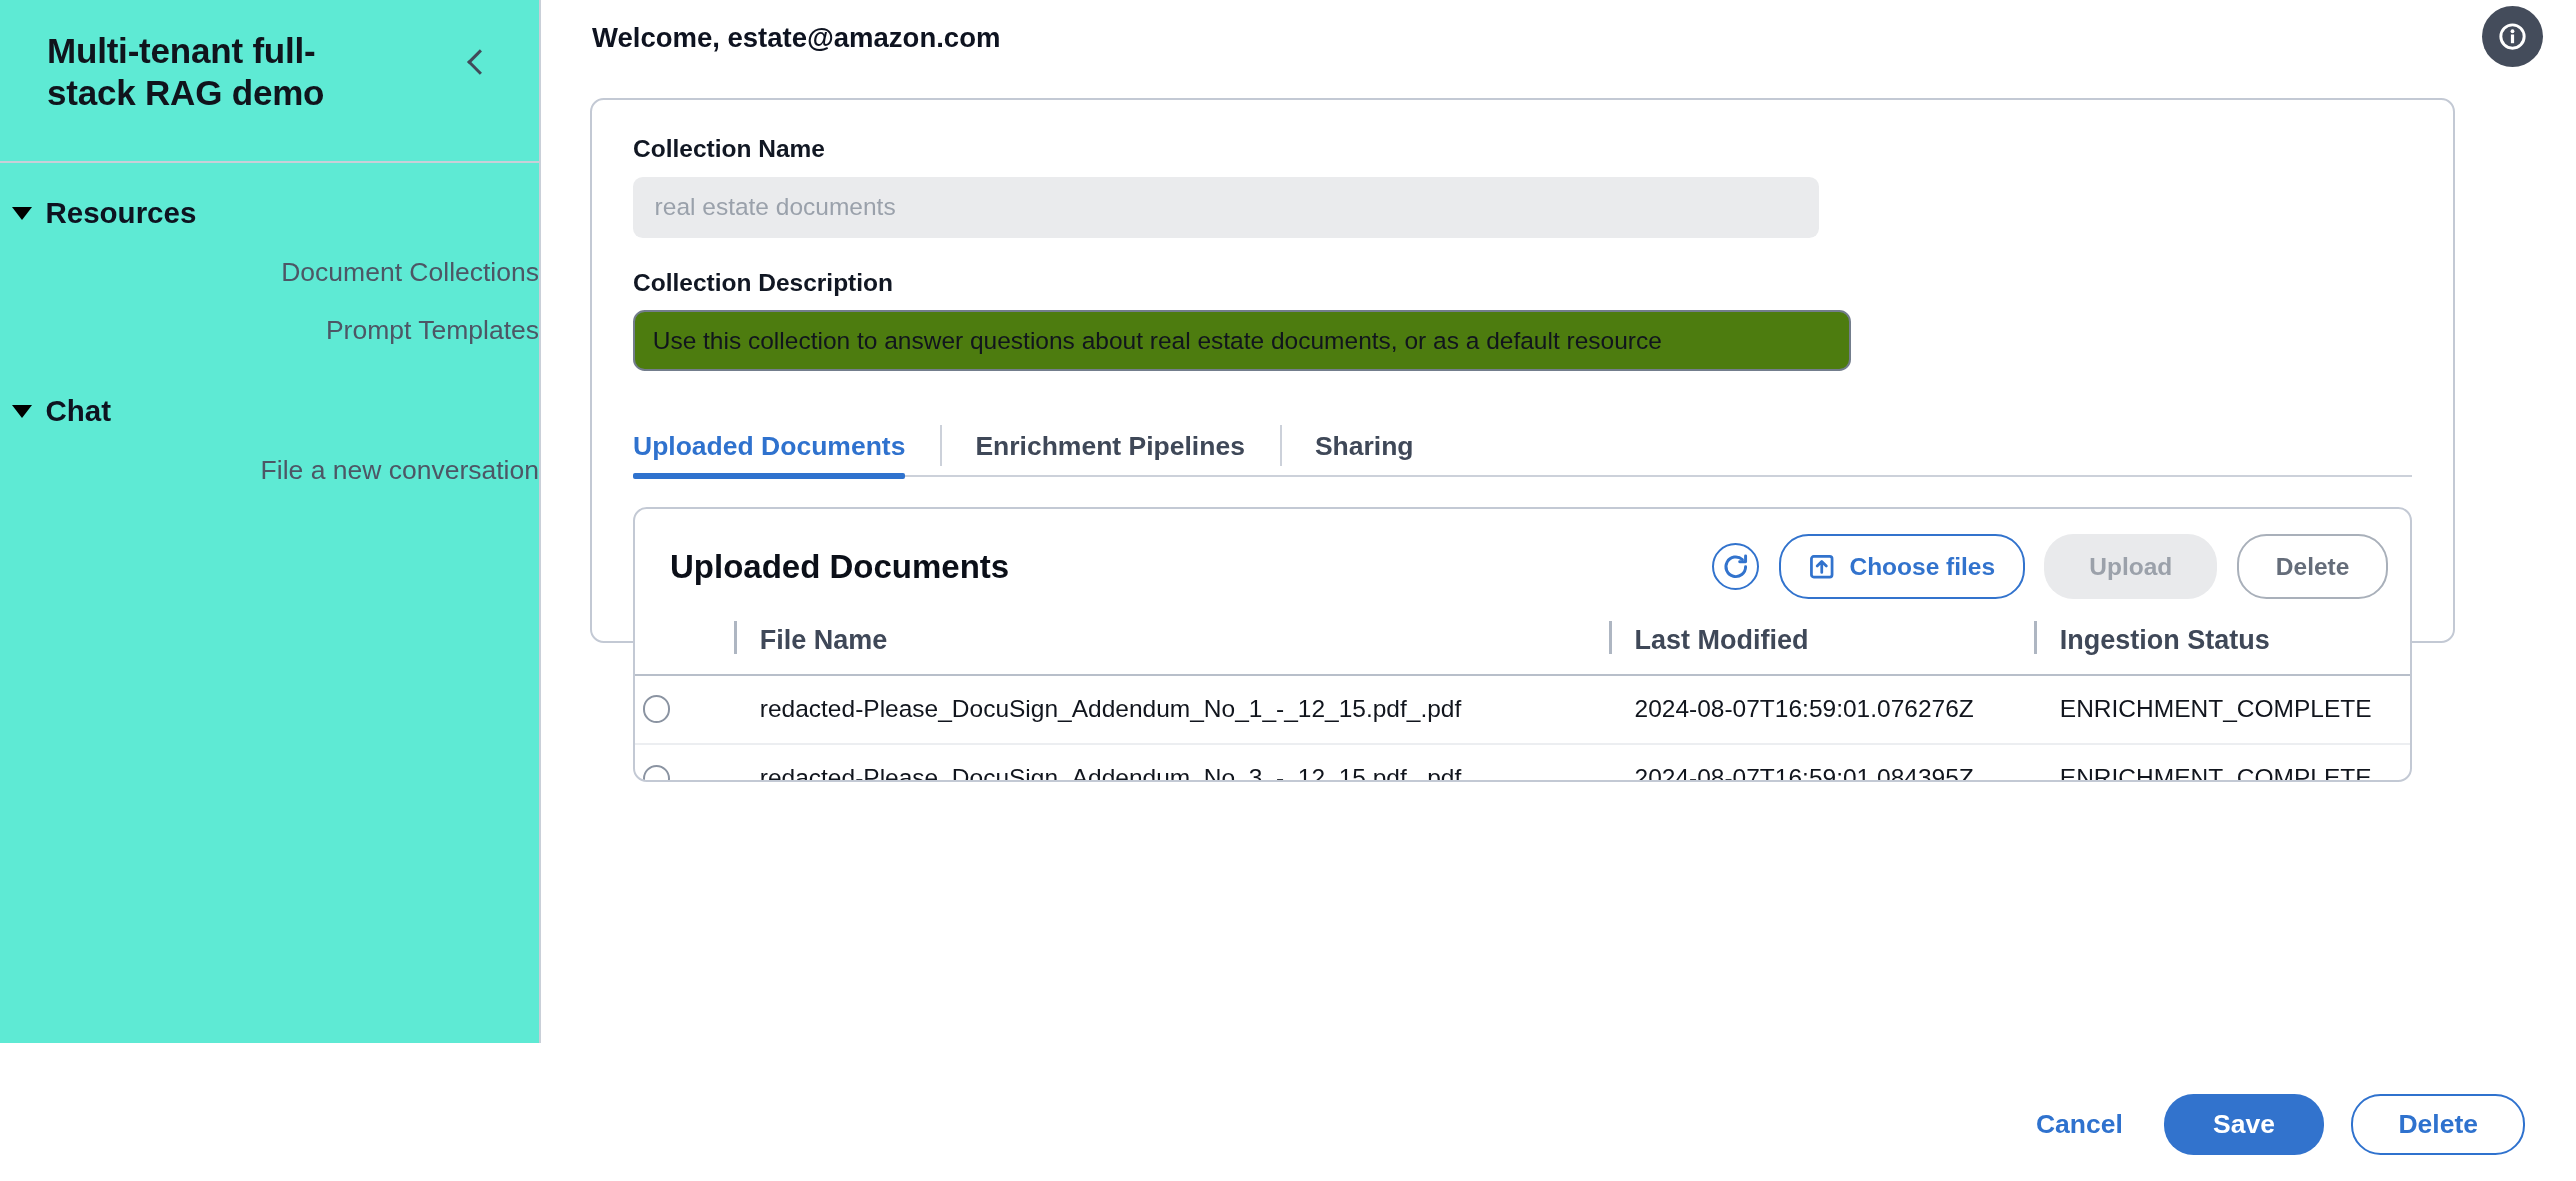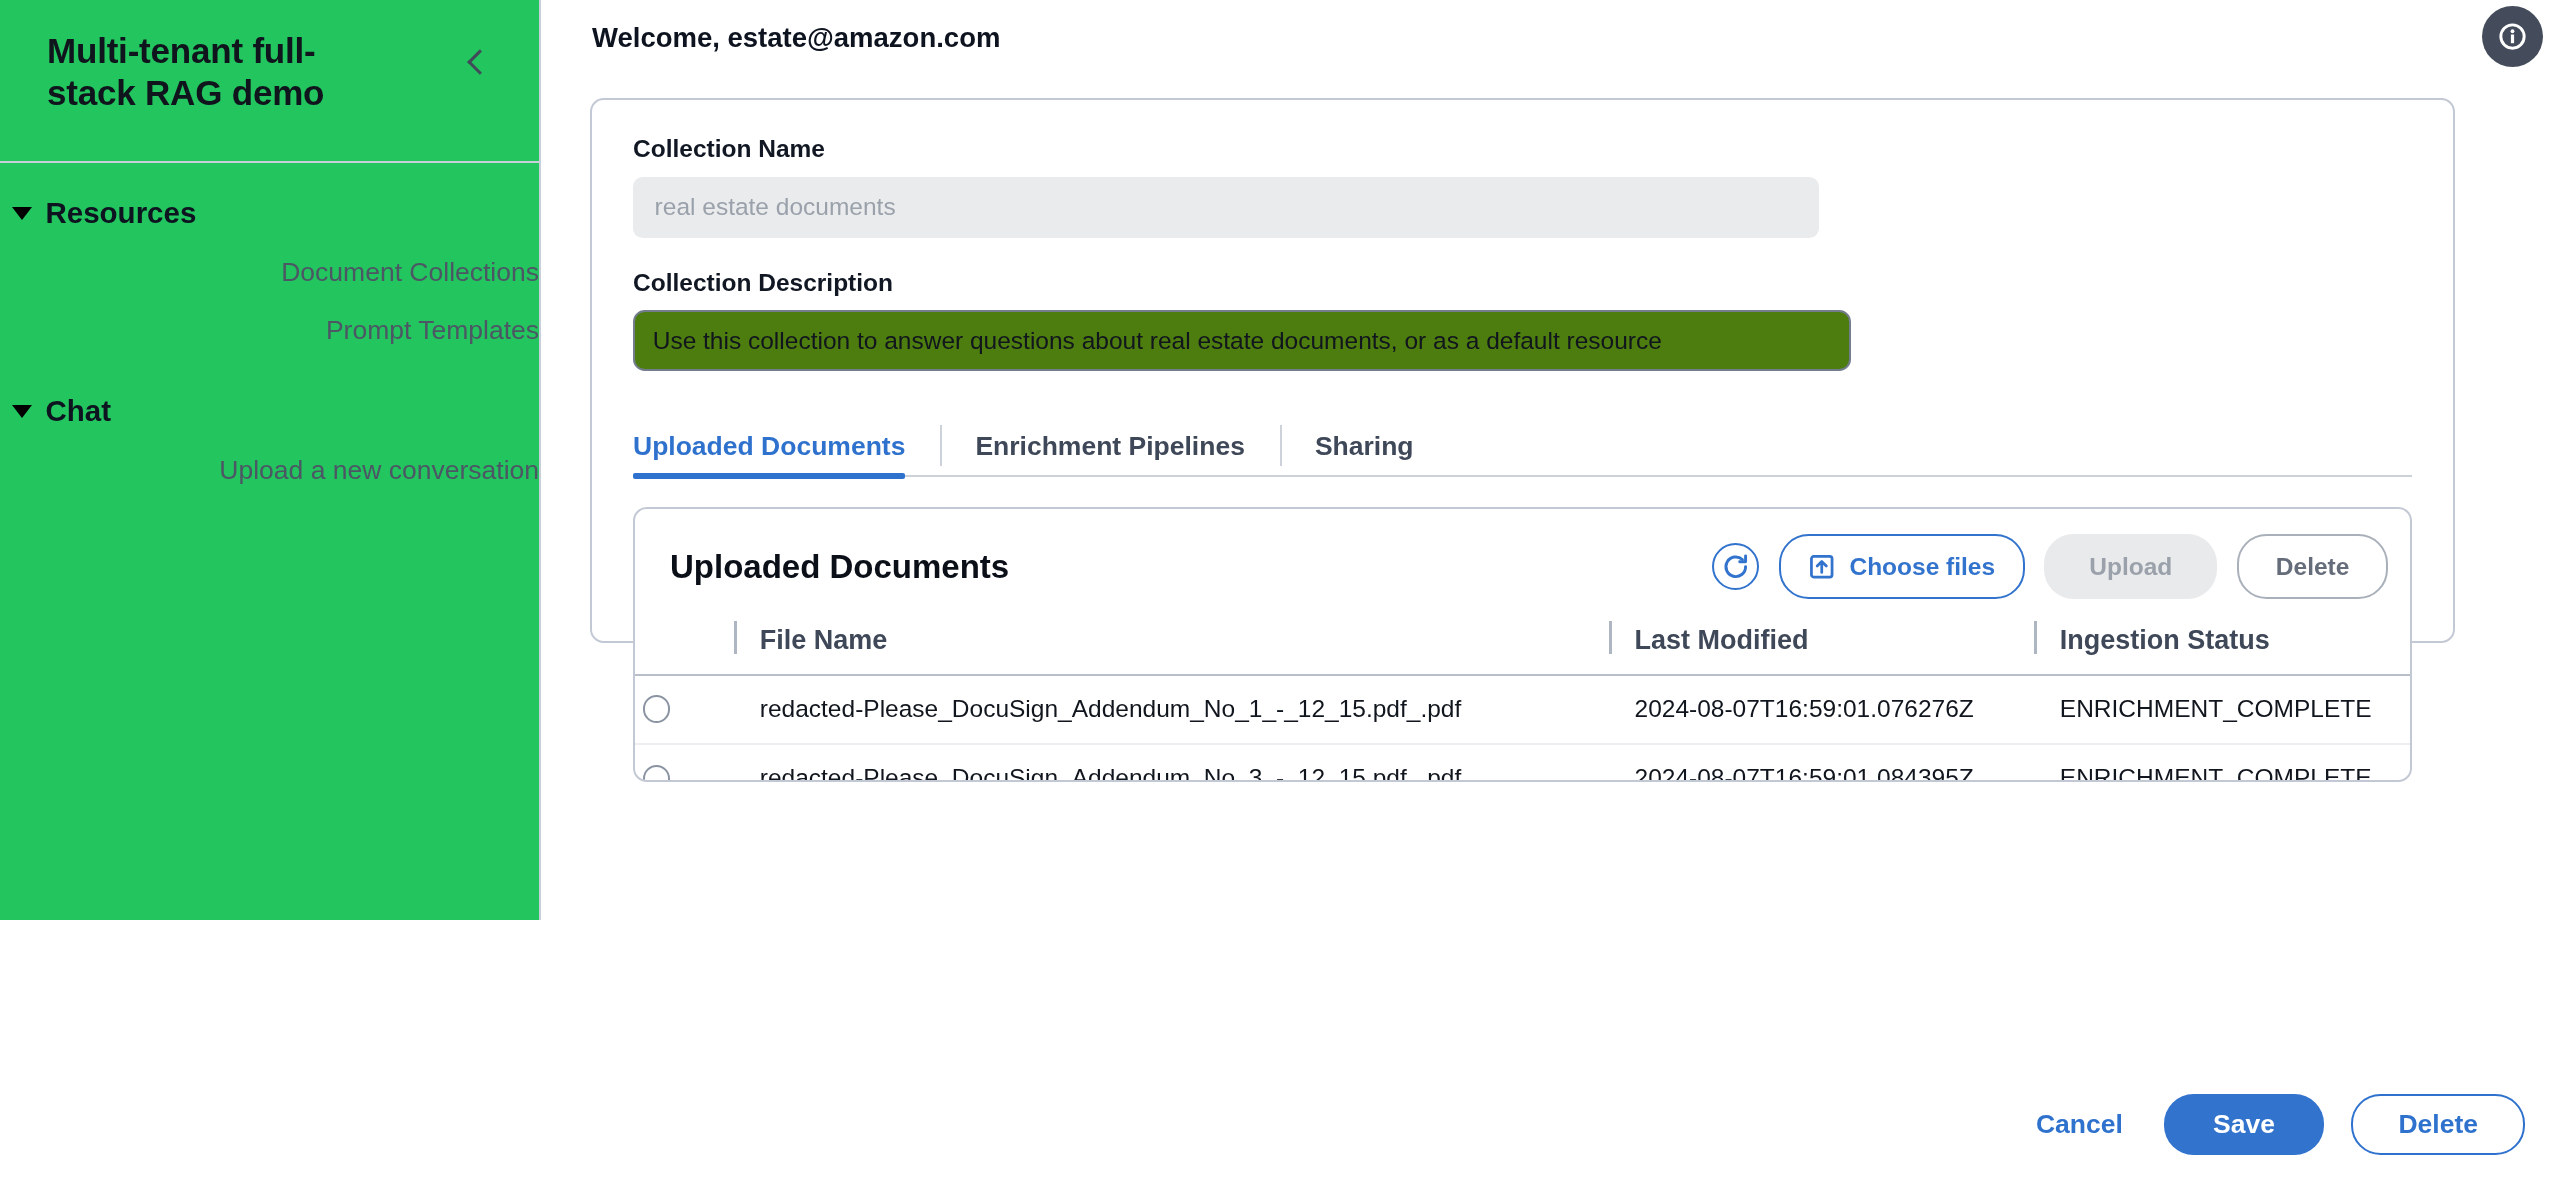--- a/index.html
+++ b/index.html
@@ -10,22 +10,22 @@
     font-family: "Liberation Sans", sans-serif;
     overflow: hidden;
   }
 
   .app { display: flex; width: 2576px; height: 1182px; position: relative; }
 
   
   .sidebar {
     width: 541px;
     min-width: 541px;
-    height: 920px;
-    background: #22c55e;
+    height: 1043px;
+    background: #5eead4;
     border-right: 2px solid #c9cfd8;
     position: relative;
   }
   .sidebar-head {
     display: flex;
     align-items: flex-start;
     justify-content: space-between;
     padding: 29.5px 37px 0 47px;
     height: 163px;
     border-bottom: 2px solid #c9cfd8;
@@ -367,21 +367,21 @@
         <span class="caret"></span>
         <span class="nav-group-label">Resources</span>
       </div>
       <div class="nav-item">Document Collections</div>
       <div class="nav-item">Prompt Templates</div>
 
       <div class="nav-group-header second">
         <span class="caret"></span>
         <span class="nav-group-label">Chat</span>
       </div>
-      <div class="nav-item">Upload a new conversation</div>
+      <div class="nav-item">File a new conversation</div>
     </nav>
   </aside>
 
   <main class="main">
 
     <div class="welcome">Welcome, estate@amazon.com</div>
 
     <div class="card">
 
       <div class="field-label">Collection Name</div>

